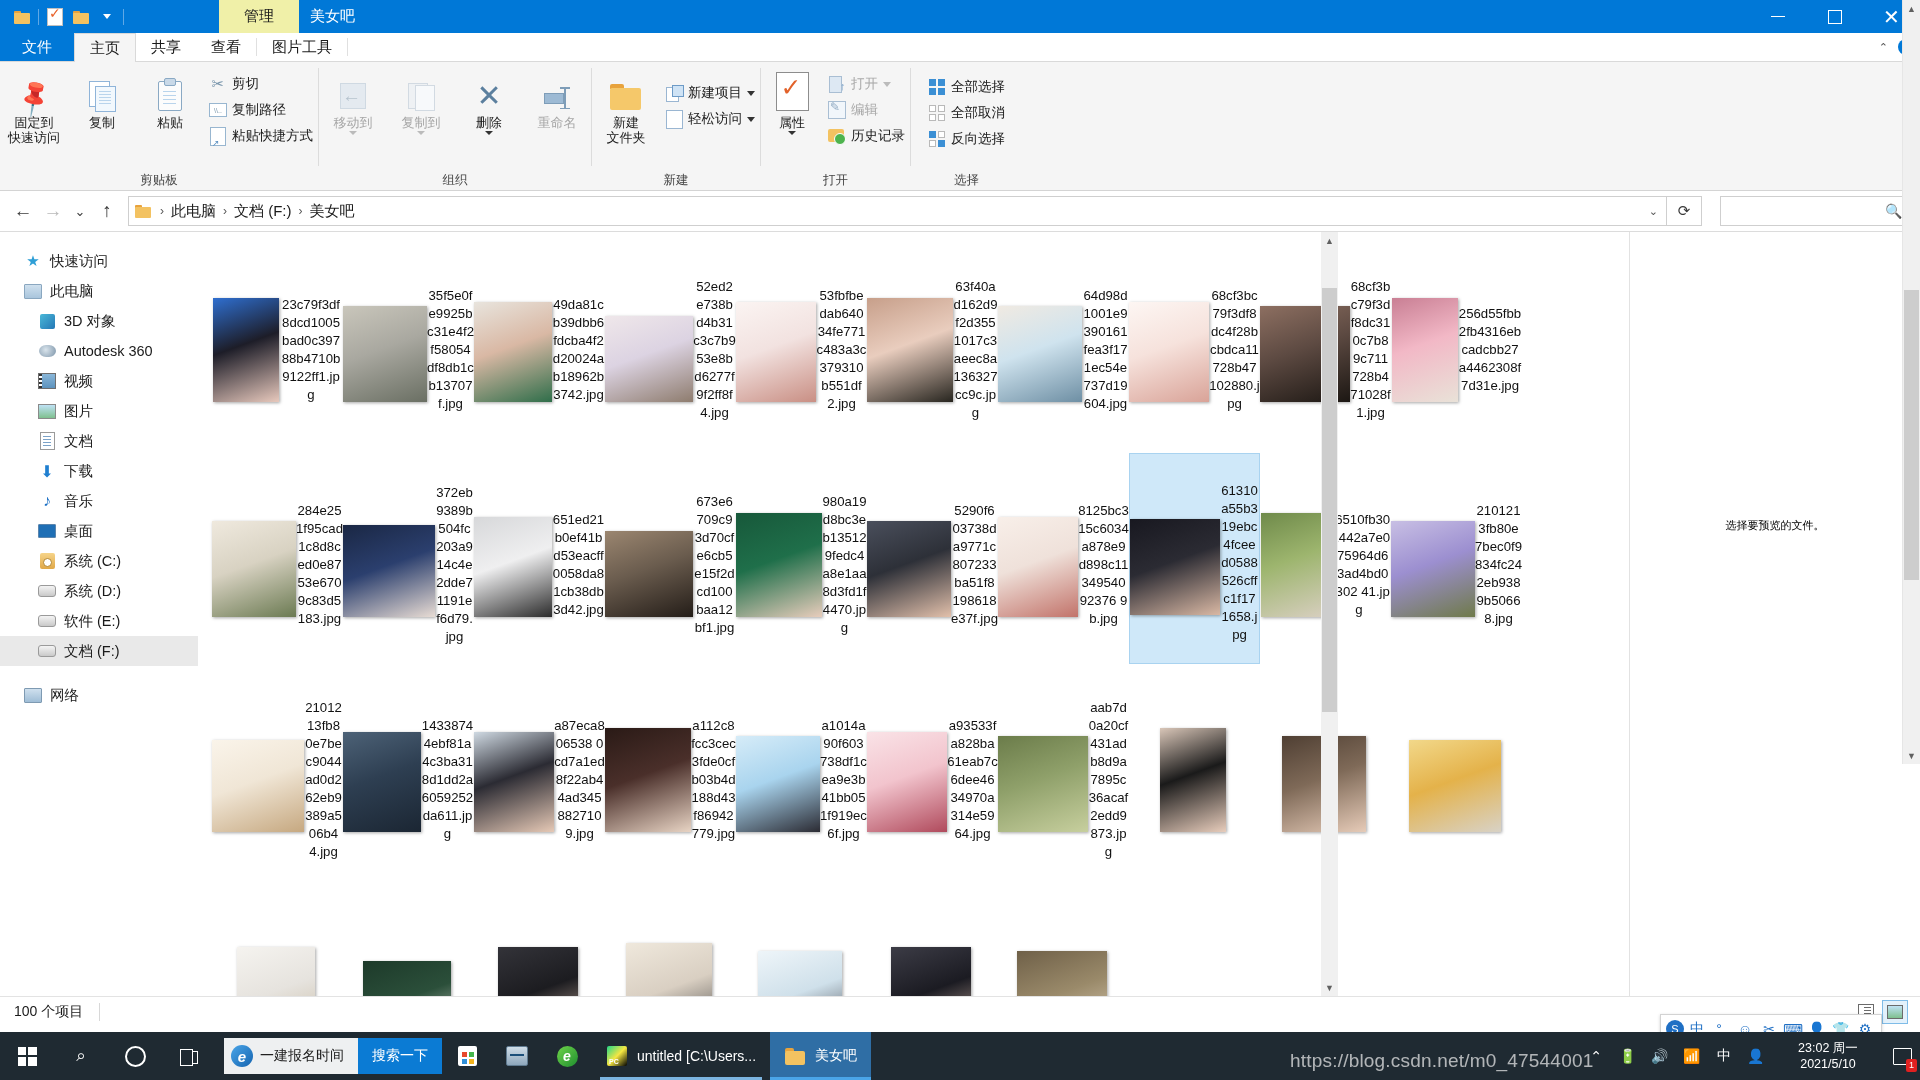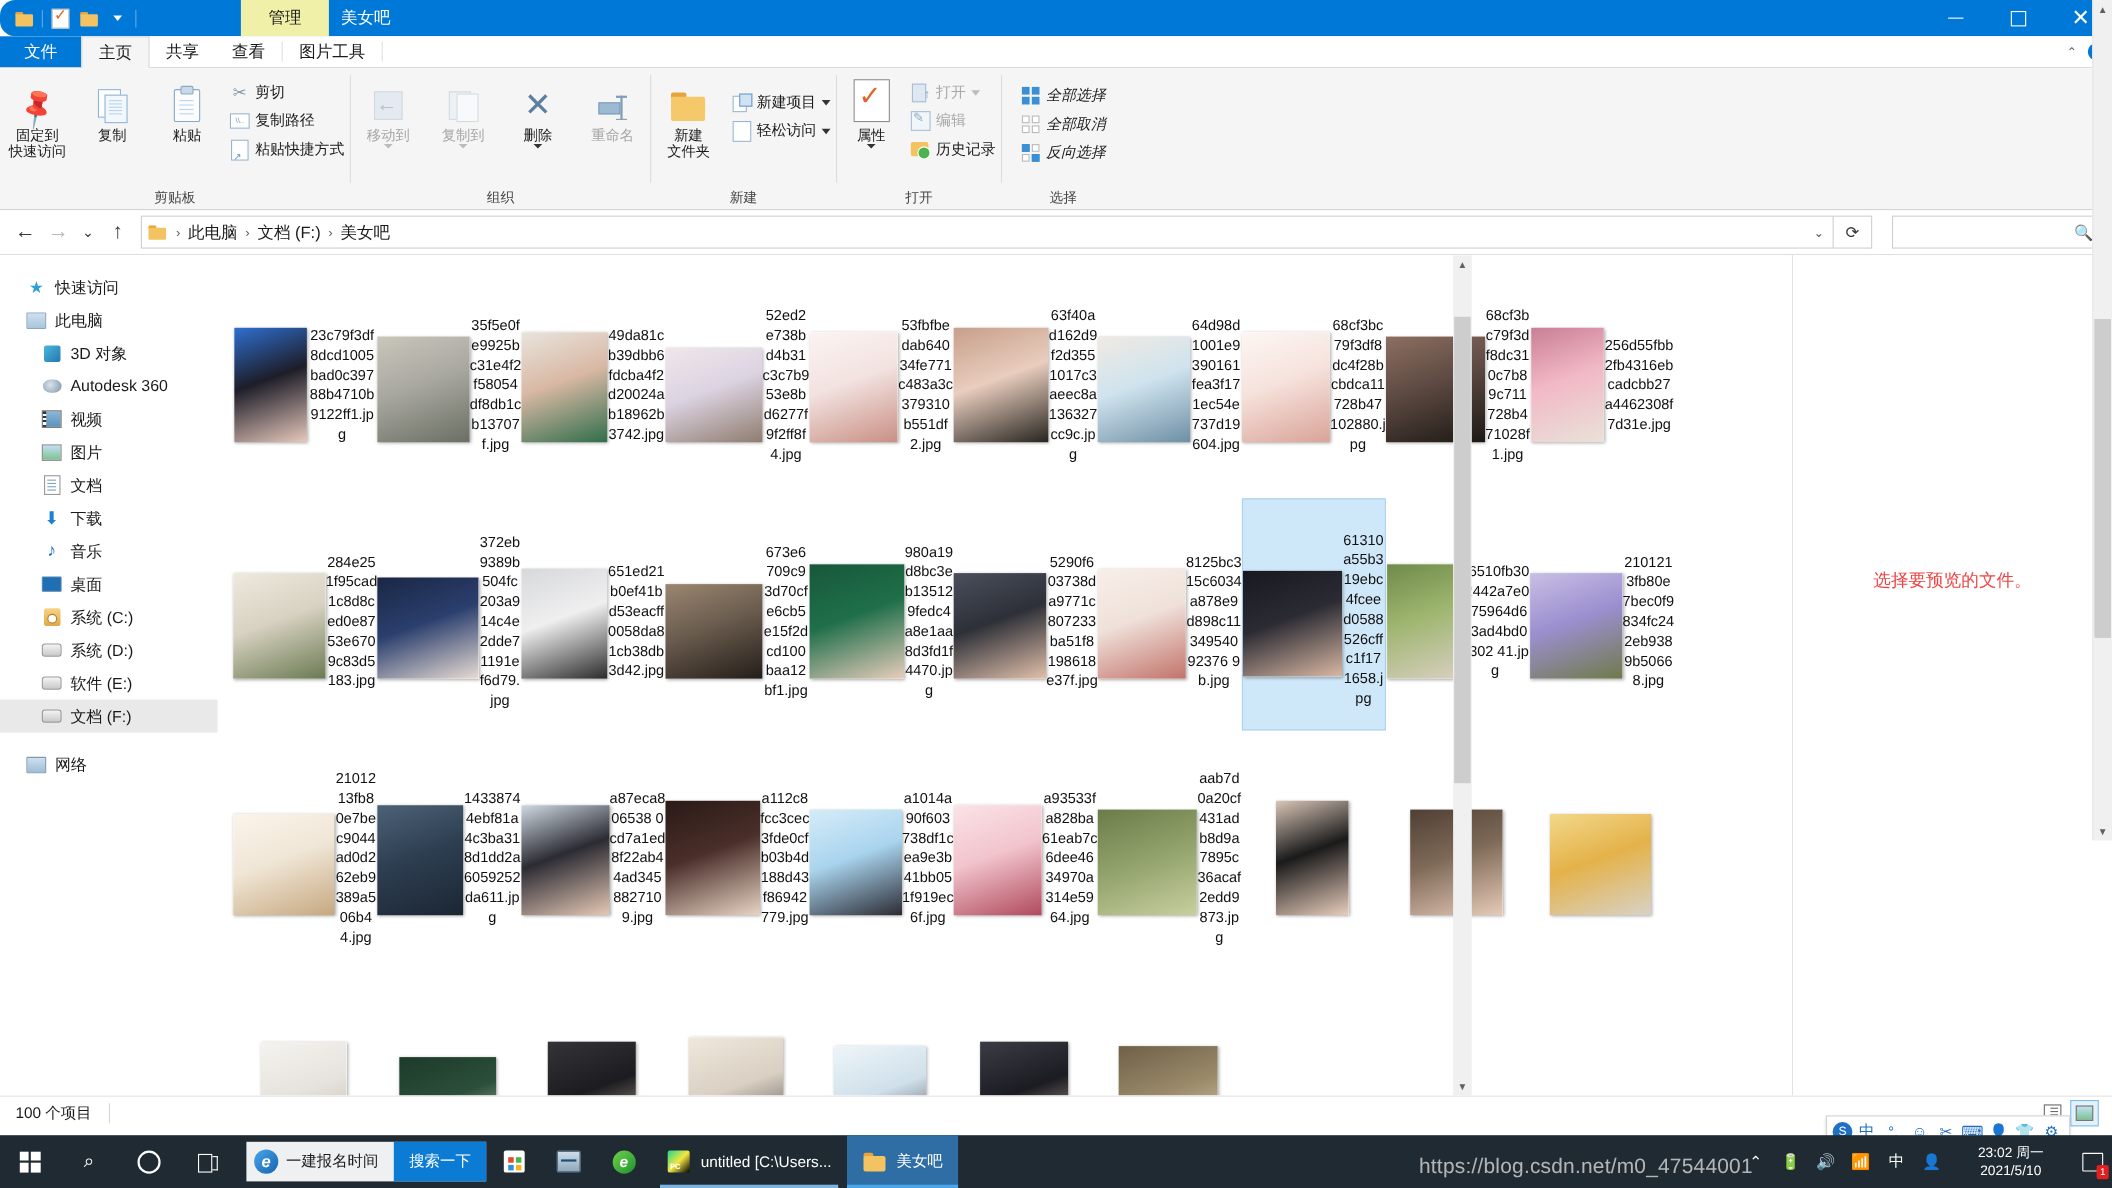--- a/index.html
+++ b/index.html
@@ -5,21 +5,21 @@
   html,body{margin:0;padding:0;}
   body{
     width:1920px;height:1080px;overflow:hidden;
     font-family:"Liberation Sans","DejaVu Sans",sans-serif;
     font-size:15px;color:#000;background:#fff;
     -webkit-font-smoothing:antialiased;
   }
   .app{position:relative;width:1920px;height:1080px;}
 
   
-  .titlebar{height:33px;background:#0078d7;display:flex;align-items:flex-start;position:relative;border-radius:14px;}
+  .titlebar{height:33px;background:#0078d7;display:flex;align-items:flex-start;position:relative;}
   .qat{display:flex;align-items:center;padding-left:9px;gap:0px;height:33px;}
   .qat-ico{width:26px;height:24px;display:flex;align-items:center;justify-content:center;}
   .qat-sep{width:1px;height:16px;background:#5fa8e6;margin:0 3px;}
   .folder-glyph{width:17px;height:14px;position:relative;}
   .folder-glyph:before{content:"";position:absolute;left:0;top:1px;width:7px;height:3px;background:#e8a33d;border-radius:1px 1px 0 0;}
   .folder-glyph:after{content:"";position:absolute;left:0;top:3px;width:16px;height:11px;background:#f3c261;border-radius:1px;}
   .check-glyph{width:14px;height:16px;background:#fff;border:1px solid #c0c0c0;position:relative;}
   .check-glyph:after{content:"✓";position:absolute;left:1px;top:-4px;font-size:14px;color:#e8622b;font-weight:bold;}
   .caret-dn{width:0;height:0;border-left:4px solid transparent;border-right:4px solid transparent;border-top:5px solid #fff;}
 
@@ -158,21 +158,21 @@
   .content{flex:1;position:relative;background:#fff;overflow:hidden;}
   .grid{display:flex;flex-wrap:wrap;padding:6px 0 0 14px;width:1310px;}
   .tile{width:131px;height:211px;display:flex;align-items:center;padding-top:4px;cursor:default;}
   .tile.sel{background:#cfe8f9;border:1px solid #a9d3f0;box-sizing:border-box;}
   .thumbwrap{width:128px;height:108px;display:flex;align-items:flex-end;justify-content:center;}
   .thumb{max-width:104px;max-height:104px;box-shadow:1px 1px 3px rgba(0,0,0,.35);display:block;}
   .fname{font-size:13.2px;line-height:18px;text-align:center;word-break:break-all;width:122px;margin-top:5px;color:#111;}
 
   
   .preview{width:290px;border-left:1px solid #e2e2e2;display:flex;align-items:flex-start;justify-content:center;padding-top:286px;}
-  .preview-text{font-size:16px;color:#ef4444;}
+  .preview-text{font-size:11px;color:#000000;}
 
   
   .vscroll{position:absolute;right:0;top:0;width:17px;height:764px;background:#f0f0f0;border-left:1px solid #e6e6e6;}
   .vscroll .arrowu,.vscroll .arrowd{height:17px;display:flex;align-items:center;justify-content:center;font-size:9px;color:#606060;}
   .vscroll .arrowd{position:absolute;bottom:0;left:0;right:0;}
   .vscroll .thumbbar{position:absolute;left:1px;width:15px;top:290px;height:290px;background:#cdcdcd;}
 
   
   .cscroll{position:absolute;right:291px;top:0;width:17px;height:764px;background:#f0f0f0;}
   .cscroll .arrowu,.cscroll .arrowd{height:17px;display:flex;align-items:center;justify-content:center;font-size:9px;color:#606060;}
@@ -442,21 +442,21 @@
             <span>历史记录</span>
           </div>
         </div>
       </div>
       <div class="rgroup-label">打开</div>
     </div>
     <div class="rgroup-sep"></div>
 
     <div class="rgroup">
       <div class="rgroup-items">
-        <div class="smallcol" style="padding-top:6px;padding-left:12px;font-style:italic;">
+        <div class="smallcol" style="padding-top:6px;padding-left:12px;">
           <div class="smallbtn">
             <span class="sic">
                 <span class="i-selall">
                   <i></i>
                   <i></i>
                   <i></i>
                   <i></i>
                 </span>
               </span>
             <span>全部选择</span>

